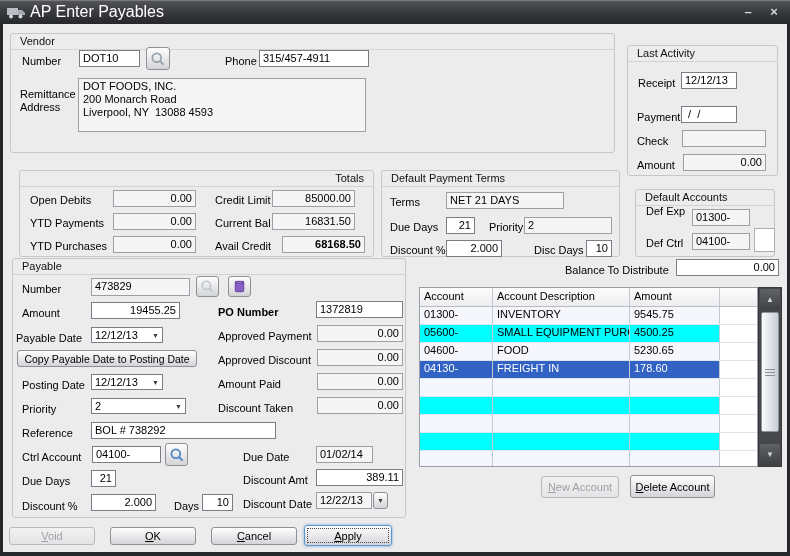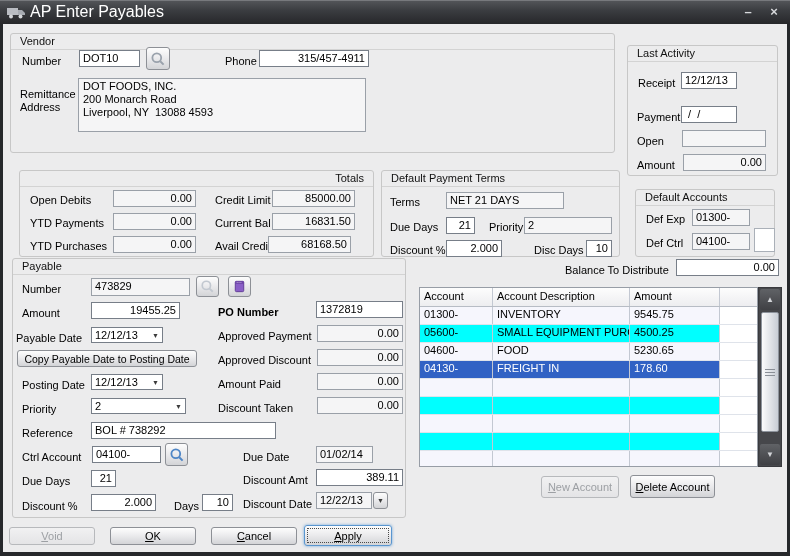--- a/index.html
+++ b/index.html
@@ -82,73 +82,73 @@
   </div>
   <div class="lbl" style="left:22px; top:55px;">Number</div>
   <div class="field" style="left:79px; top:50px; width:61px;">DOT10</div>
   <div class="btn iconbtn" style="left:146px; top:47px; width:24px; height:23px;">
     <svg width="16" height="16" viewBox="0 0 16 16">
         <circle cx="6.8" cy="6.8" r="4.4" fill="none" stroke="#9aa2ac" stroke-width="1.8"></circle>
         <line x1="10.2" y1="10.2" x2="13.6" y2="13.6" stroke="#9aa2ac" stroke-width="2"></line>
       </svg>
   </div>
   <div class="lbl" style="left:225px; top:55px;">Phone</div>
-  <div class="field" style="left:259px; top:50px; width:110px;text-align:right;">315/457-4911</div>
+  <div class="field" style="left:259px; top:50px; width:110px;">315/457-4911</div>
   <div class="lbl" style="left:20px; top:88px;">Remittance
 Address</div>
   <div class="addr" style="left:78px; top:78px; width:288px; height:54px;">DOT FOODS, INC.
 200 Monarch Road
 Liverpool, NY  13088 4593</div>
 
   <div class="group" style="left:627px; top:45px; width:151px; height:131px;">
     <div class="group-cap">Last Activity</div>
   </div>
   <div class="lbl" style="left:638px; top:77px;">Receipt</div>
   <div class="field" style="left:681px; top:72px; width:56px;">12/12/13</div>
   <div class="lbl" style="left:637px; top:111px;">Payment</div>
   <div class="field" style="left:681px; top:106px; width:56px;"> /  /</div>
-  <div class="lbl" style="left:637px; top:135px;">Open</div>
+  <div class="lbl" style="left:637px; top:135px;">Check</div>
   <div class="field ro" style="left:682px; top:130px; width:84px;"></div>
   <div class="lbl" style="left:637px; top:159px;">Amount</div>
   <div class="field ro num" style="left:683px; top:154px; width:83px;">0.00</div>
 
   <div class="group" style="left:19px; top:170px; width:355px; height:87px;text-align:right;">
     <div class="group-cap">Totals</div>
   </div>
   <div class="lbl" style="left:30px; top:194px;">Open Debits</div>
   <div class="field ro num" style="left:113px; top:190px; width:83px;">0.00</div>
   <div class="lbl" style="left:30px; top:217px;">YTD Payments</div>
   <div class="field ro num" style="left:113px; top:213px; width:83px;">0.00</div>
   <div class="lbl" style="left:30px; top:240px;">YTD Purchases</div>
   <div class="field ro num" style="left:113px; top:236px; width:83px;">0.00</div>
   <div class="lbl" style="left:215px; top:194px;">Credit Limit</div>
   <div class="field ro num" style="left:272px; top:190px; width:83px;">85000.00</div>
   <div class="lbl" style="left:215px; top:217px;">Current Bal</div>
   <div class="field ro num" style="left:272px; top:213px; width:83px;">16831.50</div>
   <div class="lbl" style="left:215px; top:240px;">Avail Credit</div>
-  <div class="field ro num" style="left:268px; top:236px; width:83px;">68168.50</div>
+  <div class="field ro num" style="left:282px; top:236px; width:83px;font-weight:bold;">68168.50</div>
 
   <div class="group" style="left:381px; top:170px; width:239px; height:87px;">
     <div class="group-cap">Default Payment Terms</div>
   </div>
   <div class="lbl" style="left:390px; top:196px;">Terms</div>
   <div class="field ro" style="left:446px; top:192px; width:118px;">NET 21 DAYS</div>
   <div class="lbl" style="left:390px; top:221px;">Due Days</div>
   <div class="field num" style="left:446px; top:217px; width:29px;">21</div>
   <div class="lbl" style="left:489px; top:221px;">Priority</div>
   <div class="field ro" style="left:524px; top:217px; width:88px;">2</div>
   <div class="lbl" style="left:390px; top:244px;">Discount %</div>
   <div class="field num" style="left:446px; top:240px; width:56px;">2.000</div>
   <div class="lbl" style="left:534px; top:244px;">Disc Days</div>
   <div class="field num" style="left:586px; top:240px; width:26px;">10</div>
 
   <div class="group" style="left:635px; top:189px; width:140px; height:68px;">
     <div class="group-cap">Default Accounts</div>
   </div>
-  <div class="lbl" style="left:646px; top:213px;">Def Exp</div>
+  <div class="lbl" style="left:646px; top:205px;">Def Exp</div>
   <div class="field ro" style="left:692px; top:209px; width:58px;">01300-</div>
   <div class="lbl" style="left:646px; top:237px;">Def Ctrl</div>
   <div class="field ro" style="left:692px; top:233px; width:58px;">04100-</div>
   <div class="field" style="left:754px; top:228px; width:21px; height:24px; border-color:#aab0b8;"></div>
 
   <div class="group" style="left:12px; top:258px; width:394px; height:260px;">
     <div class="group-cap">Payable</div>
   </div>
   <div class="lbl" style="left:22px; top:283px;">Number</div>
   <div class="field ro" style="left:91px; top:278px; width:99px; height:18px;">473829</div>

